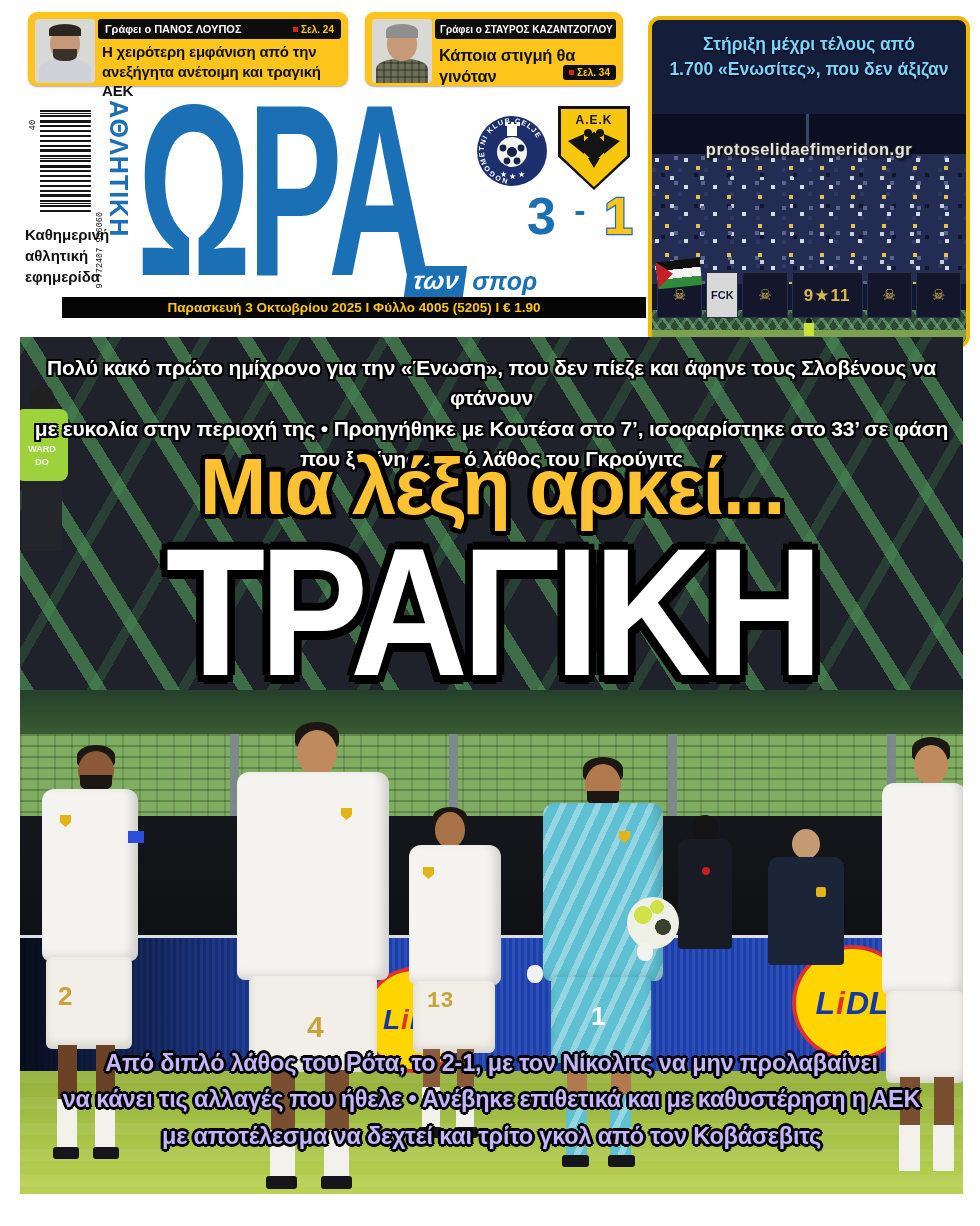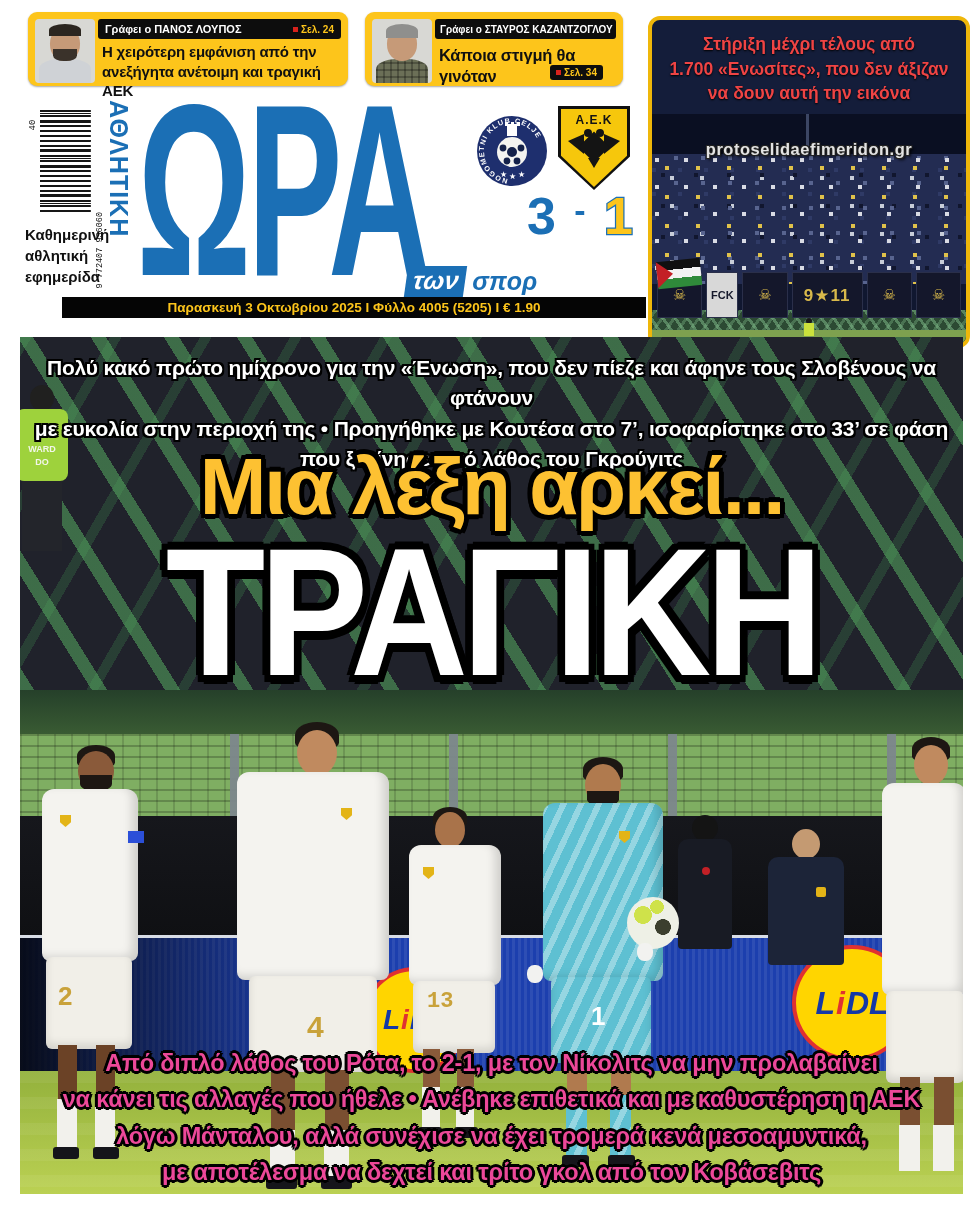--- a/index.html
+++ b/index.html
@@ -8,37 +8,37 @@
 
   
   .authbox{position:absolute;background:#fdc51b;border-radius:9px;box-shadow:0 1px 2px rgba(0,0,0,.35);}
   .authbox .bar{position:absolute;left:70px;top:7px;right:7px;height:20px;background:#0d0d0d;
                 border-radius:3px;display:flex;align-items:center;padding:0 7px;}
   .byline{color:#fff;font-weight:700;font-size:11px;white-space:nowrap;}
   .pageref{margin-left:auto;color:#fdc51b;font-weight:700;font-size:10px;display:flex;align-items:center;gap:3px;}
   .reddot{width:5px;height:5px;background:#d8221c;display:inline-block;}
   .authhead{position:absolute;left:74px;top:30px;right:5px;color:#101010;font-weight:800;
             font-size:15px;line-height:1.3;letter-spacing:-.2px;}
-  .chip{position:absolute;right:20px;bottom:6px;background:#0d0d0d;border-radius:3px;color:#fdc51b;
+  .chip{position:absolute;right:7px;bottom:6px;background:#0d0d0d;border-radius:3px;color:#fdc51b;
         font-weight:700;font-size:10px;padding:2px 6px;display:flex;align-items:center;gap:3px;}
   
   .avatar{position:absolute;left:7px;top:7px;width:60px;height:64px;background:#d8d8d4;border-radius:4px;overflow:hidden;}
   .avatar .head{position:absolute;left:15px;top:8px;width:30px;height:34px;border-radius:48%;background:#c69a78;}
   .avatar .hair{position:absolute;left:14px;top:5px;width:32px;height:12px;border-radius:50% 50% 0 0;background:#2c2620;}
   .avatar .beard{position:absolute;left:18px;top:30px;width:24px;height:12px;border-radius:0 0 45% 45%;background:#3a322a;}
   .avatar .shirt{position:absolute;left:4px;top:40px;width:52px;height:26px;border-radius:40% 40% 0 0;background:#cfd2d6;}
   .avatar.gray .hair{background:#8f8f8d;height:14px;}
   .avatar.gray .shirt{background:#6b6f57;
     background-image:repeating-linear-gradient(90deg,rgba(0,0,0,.25) 0 2px,transparent 2px 7px),
                      repeating-linear-gradient(0deg,rgba(0,0,0,.25) 0 2px,transparent 2px 7px);}
 
   
   .fansbox{position:absolute;left:648px;top:16px;width:322px;height:332px;background:#141d3a;
            border:4px solid #efb70a;border-radius:12px;overflow:hidden;box-sizing:border-box;}
-  .fanscaption{position:relative;z-index:5;margin-top:12px;text-align:center;color:#ef4444;
+  .fanscaption{position:relative;z-index:5;margin-top:12px;text-align:center;color:#7dd3fc;
                font-weight:800;font-size:17.5px;line-height:1.4;text-shadow:0 1px 2px #000;}
   .fansphoto{position:absolute;left:0;right:0;top:94px;bottom:0;background:#101730;}
   .sky{position:absolute;left:0;right:0;top:0;height:52px;background:#0a0f22;}
   .pole{position:absolute;left:49%;top:0;width:3px;height:60px;background:#3c4664;}
   .crowd{position:absolute;left:0;right:0;top:40px;height:130px;background-color:#232c52;
     background-image:
       radial-gradient(circle 2.2px at 5px 6px, #d9dbe4 99%, transparent),
       radial-gradient(circle 2.2px at 15px 14px, #e0c24a 99%, transparent),
       radial-gradient(circle 2.4px at 24px 4px, #58648f 99%, transparent),
       radial-gradient(circle 2.2px at 11px 21px, #11162e 99%, transparent),
@@ -160,21 +160,21 @@
   .oltext{position:absolute;left:0;right:0;z-index:50;text-align:center;}
   .subhead{top:16px;color:#fff;font-weight:700;font-size:21px;line-height:1.45;letter-spacing:-.2px;
     text-shadow:-2px -2px 0 #000,2px -2px 0 #000,-2px 2px 0 #000,2px 2px 0 #000,0 -2px 0 #000,0 2px 0 #000,-2px 0 0 #000,2px 0 0 #000;}
   .kicker{top:104px;color:#fdc132;font-weight:800;font-size:80px;letter-spacing:-2px;
     -webkit-text-stroke:6px #000;paint-order:stroke fill;
     text-shadow:4px 4px 0 #000,-4px -4px 0 #000,4px -4px 0 #000,-4px 4px 0 #000,0 5px 0 #000,0 -5px 0 #000,5px 0 0 #000,-5px 0 0 #000;text-align:center;}
   .bighead{top:185px;color:#fff;font-weight:800;font-size:168px;letter-spacing:-6px;line-height:1;
     transform:scale(.97,1.08);transform-origin:center top;
     -webkit-text-stroke:8px #000;paint-order:stroke fill;
     text-shadow:6px 6px 0 #000,-6px -6px 0 #000,6px -6px 0 #000,-6px 6px 0 #000,0 8px 0 #000,0 -8px 0 #000,8px 0 0 #000,-8px 0 0 #000;}
-  .footerlines{top:708px;color:#ec4899;font-weight:800;font-size:23.5px;line-height:1.55;letter-spacing:-.2px;
+  .footerlines{top:708px;color:#c4b5fd;font-weight:800;font-size:23.5px;line-height:1.55;letter-spacing:-.2px;
     text-shadow:-2px -2px 0 #000,2px -2px 0 #000,-2px 2px 0 #000,2px 2px 0 #000,0 -3px 0 #000,0 3px 0 #000,-3px 0 0 #000,3px 0 0 #000;}
 </style>
 </head>
 <body>
 
 <div class="page">
 
   <div class="authbox" style="left:28px;top:12px;width:320px;height:74px;">
     <div class="avatar">
       <div class="shirt"></div>
@@ -208,21 +208,20 @@
     <div class="chip">
         <span class="reddot"></span>
         <span>Σελ. 34</span>
       </div>
   </div>
 
   <div class="fansbox">
     <div class="fanscaption">
       <div>Στήριξη μέχρι τέλους από</div>
       <div>1.700 «Ενωσίτες», που δεν άξιζαν</div>
-      <div>να δουν αυτή την εικόνα</div>
     </div>
     <div class="fansphoto">
       <div class="sky"></div>
       <div class="pole"></div>
       <div class="crowd"></div>
       <div class="flag"></div>
       <div class="bannerrow">
         <div class="banner">☠</div>
         <div class="banner light">FCK</div>
         <div class="banner">☠</div>
@@ -426,18 +425,17 @@
     <div class="oltext subhead">
       <div>Πολύ κακό πρώτο ημίχρονο για την «Ένωση», που δεν πίεζε και άφηνε τους Σλοβένους να φτάνουν</div>
       <div>με ευκολία στην περιοχή της • Προηγήθηκε με Κουτέσα στο 7’, ισοφαρίστηκε στο 33’ σε φάση</div>
       <div>που ξεκίνησε από λάθος του Γκρούγιτς</div>
     </div>
     <div class="oltext kicker">Μια λέξη αρκεί...</div>
     <div class="oltext bighead">ΤΡΑΓΙΚΗ</div>
     <div class="oltext footerlines">
       <div>Από διπλό λάθος του Ρότα, το 2-1, με τον Νίκολιτς να μην προλαβαίνει</div>
       <div>να κάνει τις αλλαγές που ήθελε • Ανέβηκε επιθετικά και με καθυστέρηση η ΑΕΚ</div>
-      <div>λόγω Μάνταλου, αλλά συνέχισε να έχει τρομερά κενά μεσοαμυντικά,</div>
       <div>με αποτέλεσμα να δεχτεί και τρίτο γκολ από τον Κοβάσεβιτς</div>
     </div>
   </div>
 
 </div>
 
 </body></html>

